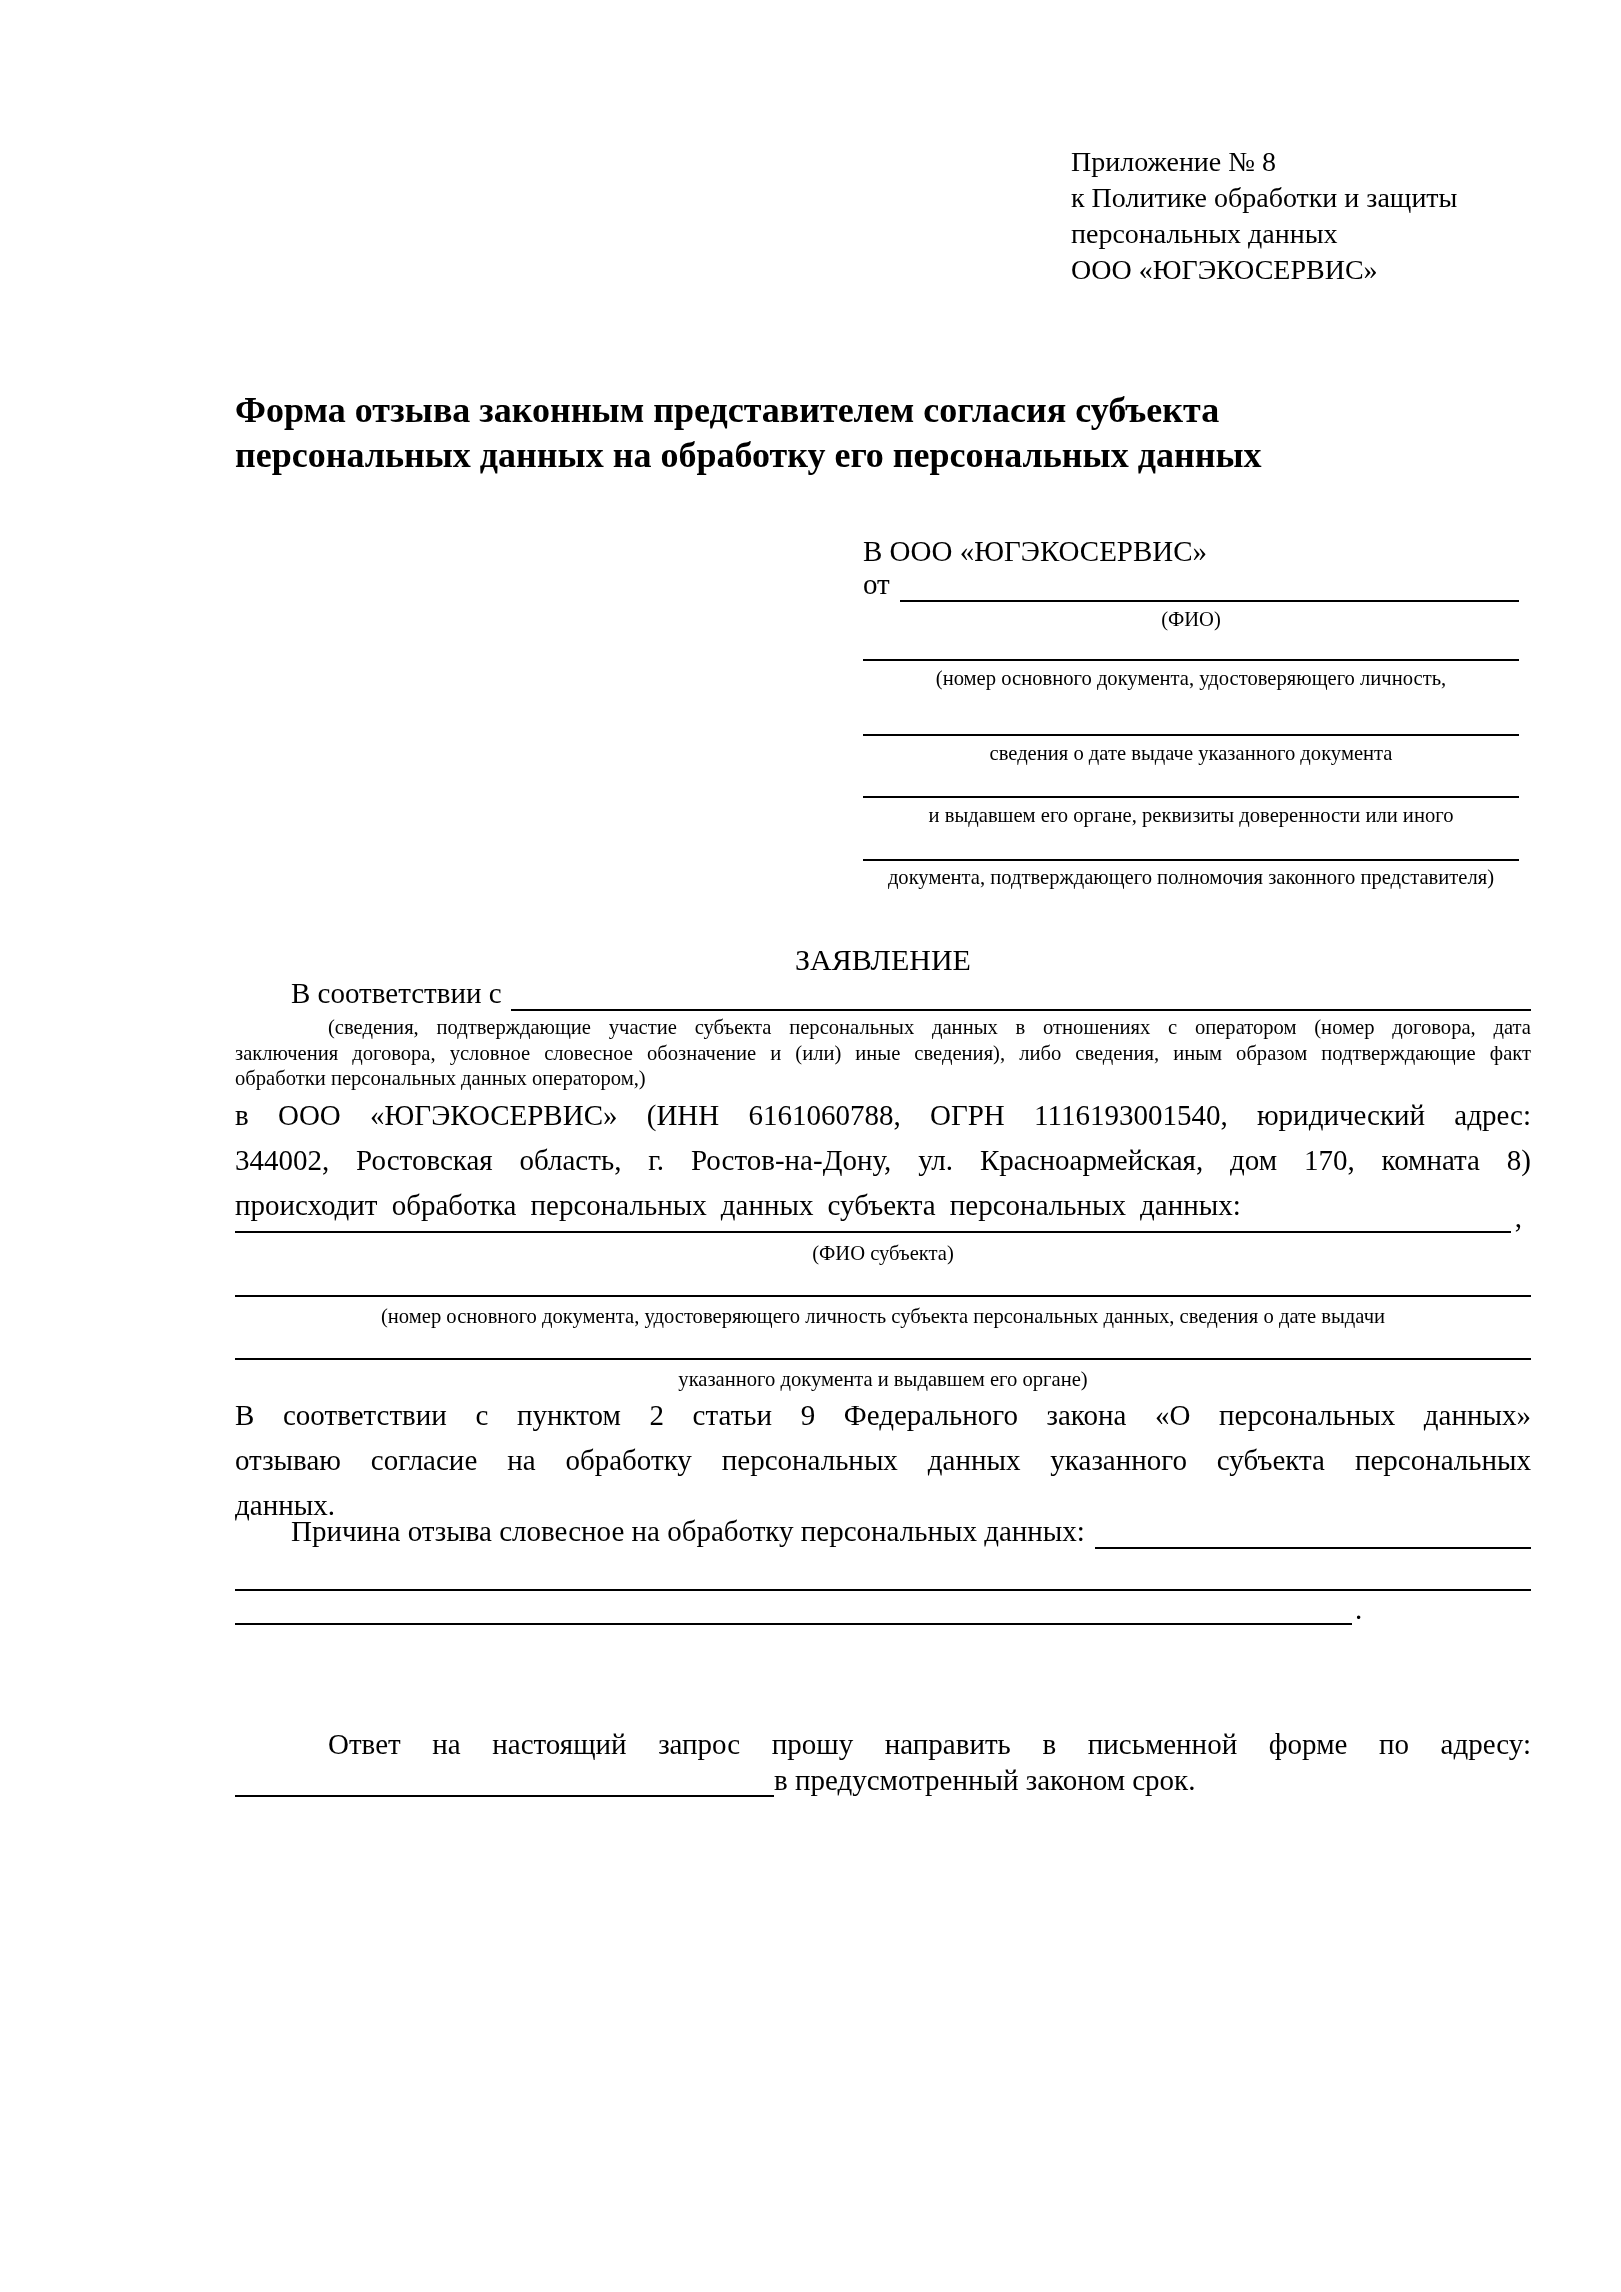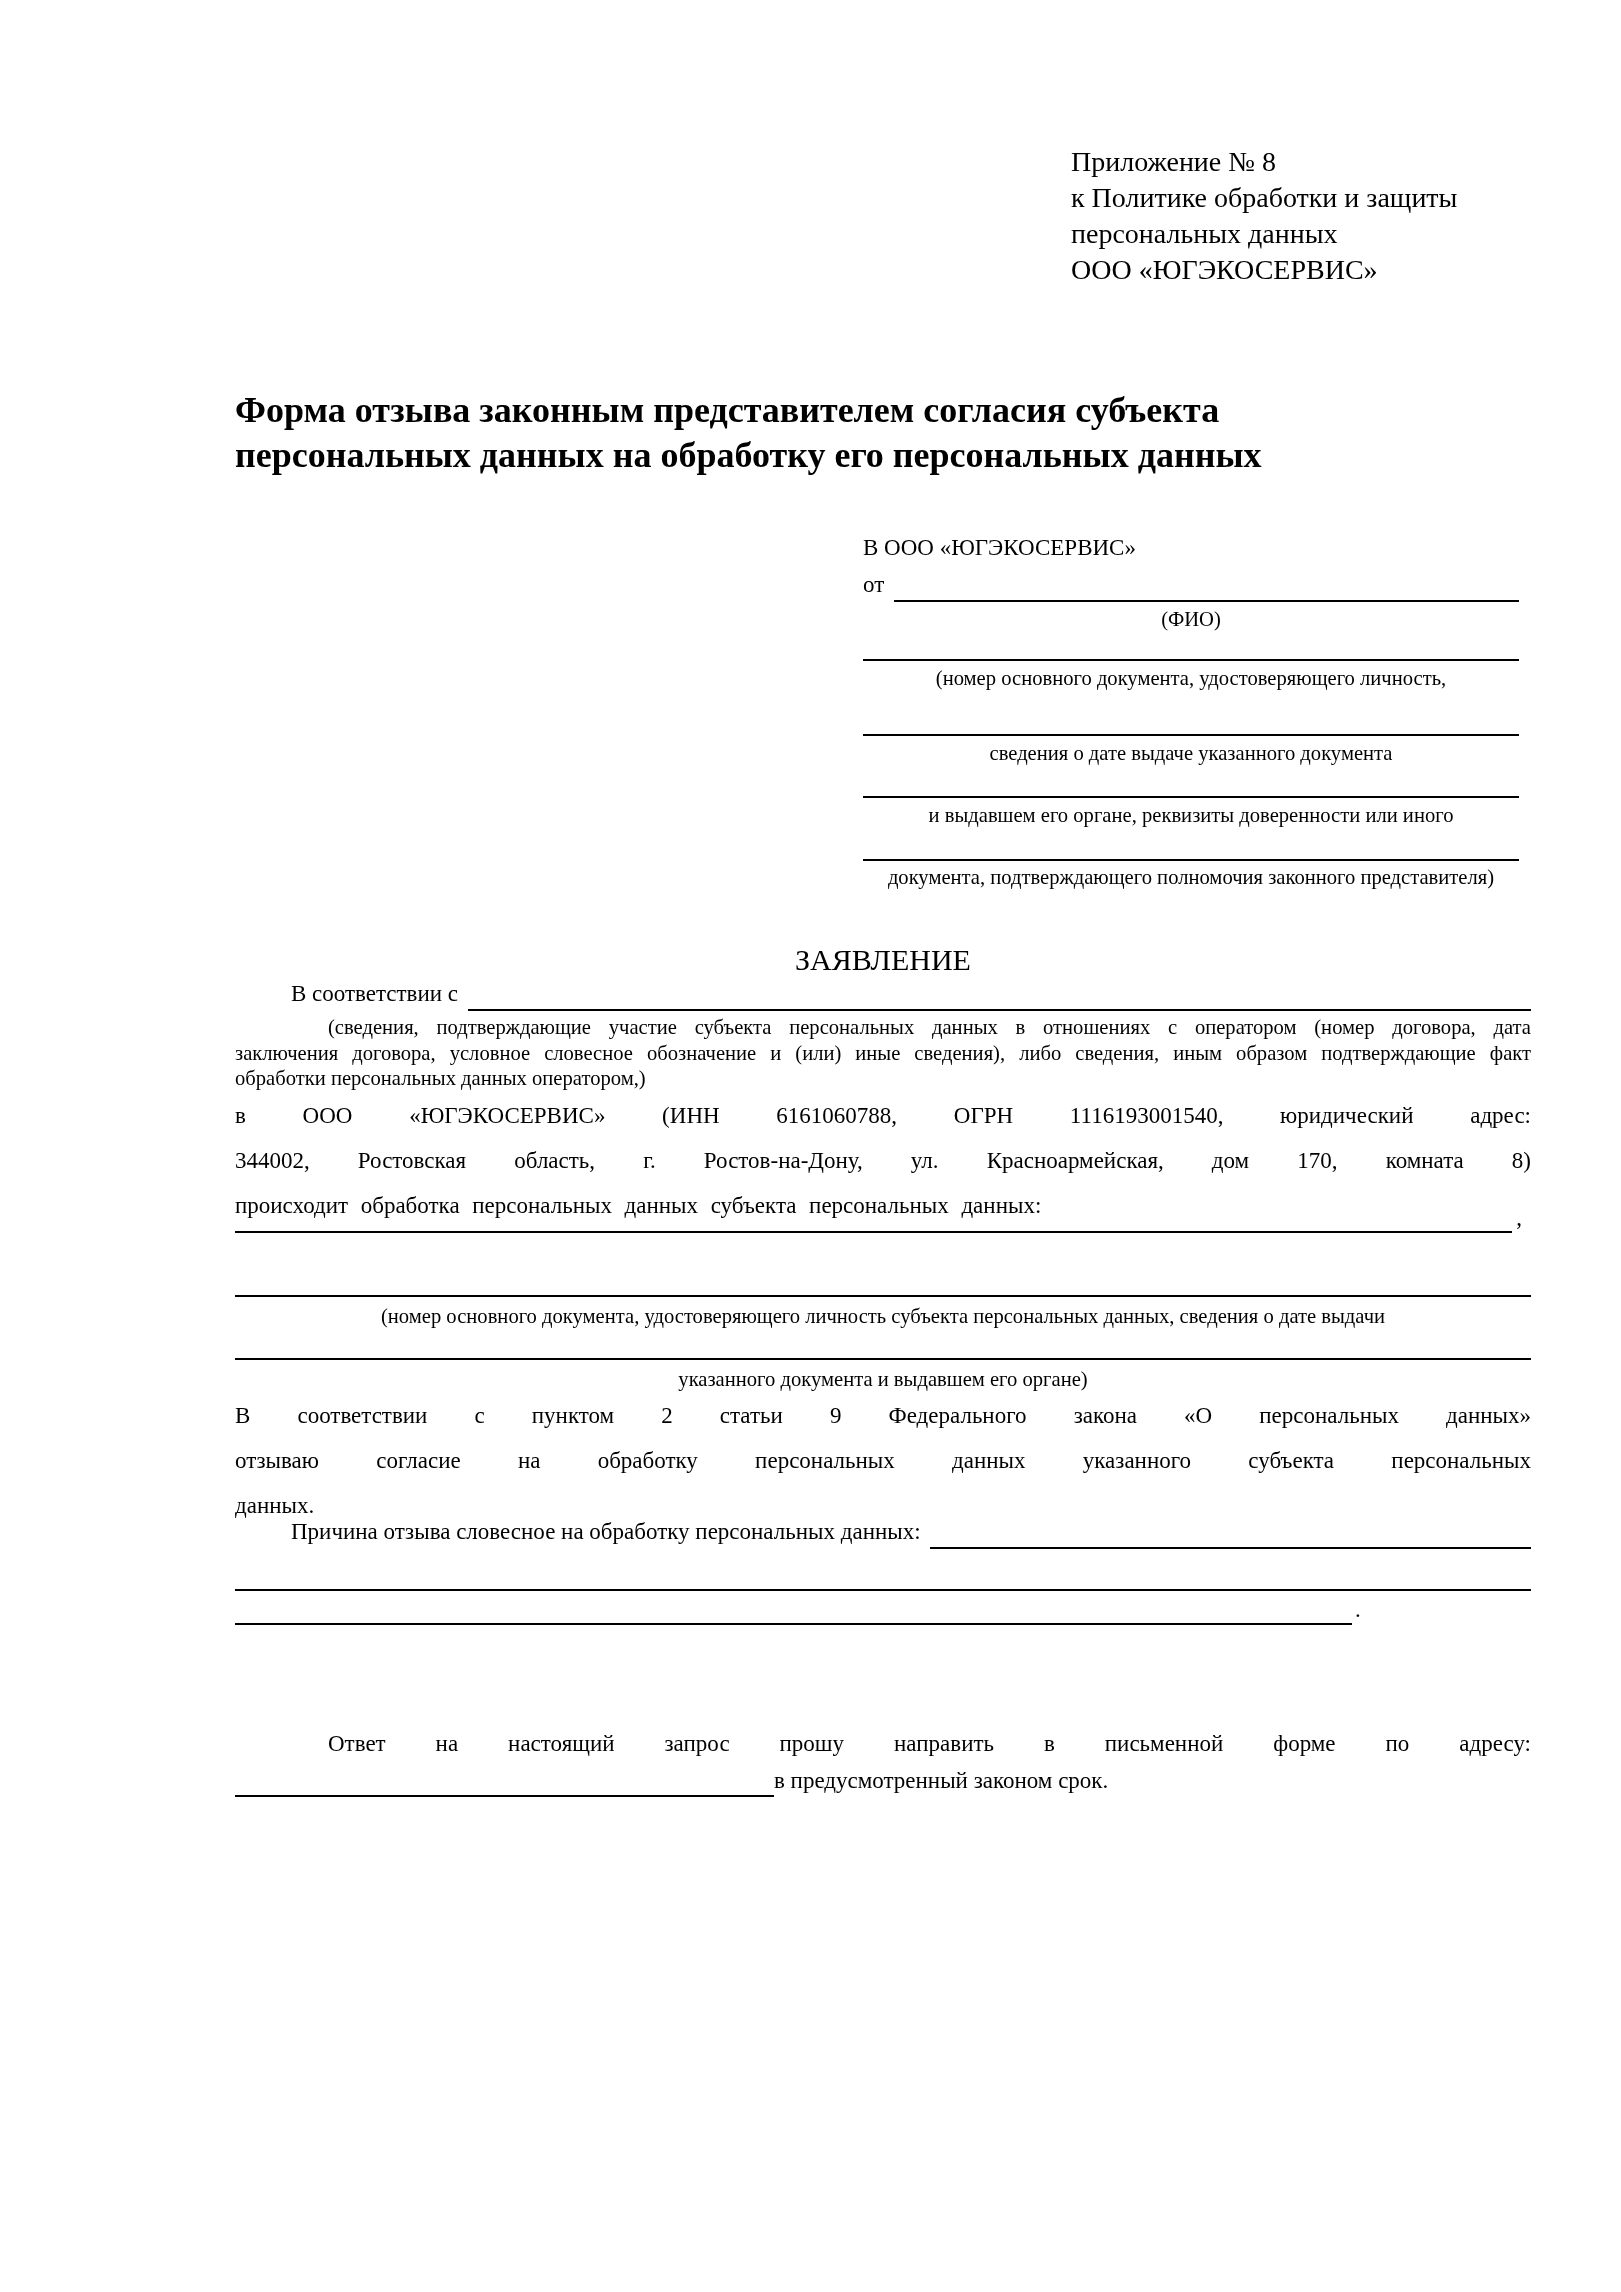--- a/index.html
+++ b/index.html
@@ -5,21 +5,21 @@
   html,body{margin:0;padding:0;background:#ffffff;}
   .page{
     position:relative;
     width:1621px;height:1816px;
     background:#ffffff;
     color:#000;
     font-family:Liberation Serif, serif;
     overflow:hidden;
   }
   .abs{position:absolute;}
-  .bt{font-size:23px;}
+  .bt{font-size:29px;}
   .cap{font-size:20.6px;line-height:25.5px;}
   .center{text-align:center;}
   .jall{text-align:justify;text-align-last:justify;}
   .hline{position:absolute;height:0;border-top:2.9px solid #000;}
   .row{position:absolute;display:flex;align-items:flex-end;}
   .ufill{flex:1 1 auto;align-self:stretch;border-bottom:2.9px solid #000;}
   .ufix{align-self:stretch;border-bottom:2.9px solid #000;flex:0 0 auto;}
   .header-note{left:1071px;top:144px;font-size:28px;line-height:36px;}
   .doc-title{left:235px;right:103px;top:388px;font-size:36px;line-height:45px;font-weight:bold;}
   .para{left:235px;right:90px;}
@@ -81,20 +81,21 @@
   <div class="abs para bt" style="top:1093px;line-height:45px;">
     <div class="jall">в ООО «ЮГЭКОСЕРВИС» (ИНН 6161060788, ОГРН 1116193001540, юридический адрес:</div>
     <div class="jall">344002, Ростовская область, г. Ростов-на-Дону, ул. Красноармейская, дом 170, комната 8)</div>
     <div class="ws7">происходит обработка персональных данных субъекта персональных данных:</div>
   </div>
 
   <div class="row para" style="top:1202px;height:31px;right:99px;">
     <span class="ufill"></span>
     <span class="bt" style="line-height:31px;margin-left:3.9px;">,</span>
   </div>
+  <div class="abs para cap center" style="top:1241px;">(ФИО субъекта)</div>
 
   <div class="hline para" style="top:1295px;"></div>
   <div class="abs para cap center" style="top:1304px;">(номер основного документа, удостоверяющего личность субъекта персональных данных, сведения о дате выдачи</div>
 
   <div class="hline para" style="top:1358px;"></div>
   <div class="abs para cap center" style="top:1367px;">указанного документа и выдавшем его органе)</div>
 
   <div class="abs para bt" style="top:1393px;line-height:45px;">
     <div class="jall">В соответствии с пунктом 2 статьи 9 Федерального закона «О персональных данных»</div>
     <div class="jall">отзываю согласие на обработку персональных данных указанного субъекта персональных</div>

